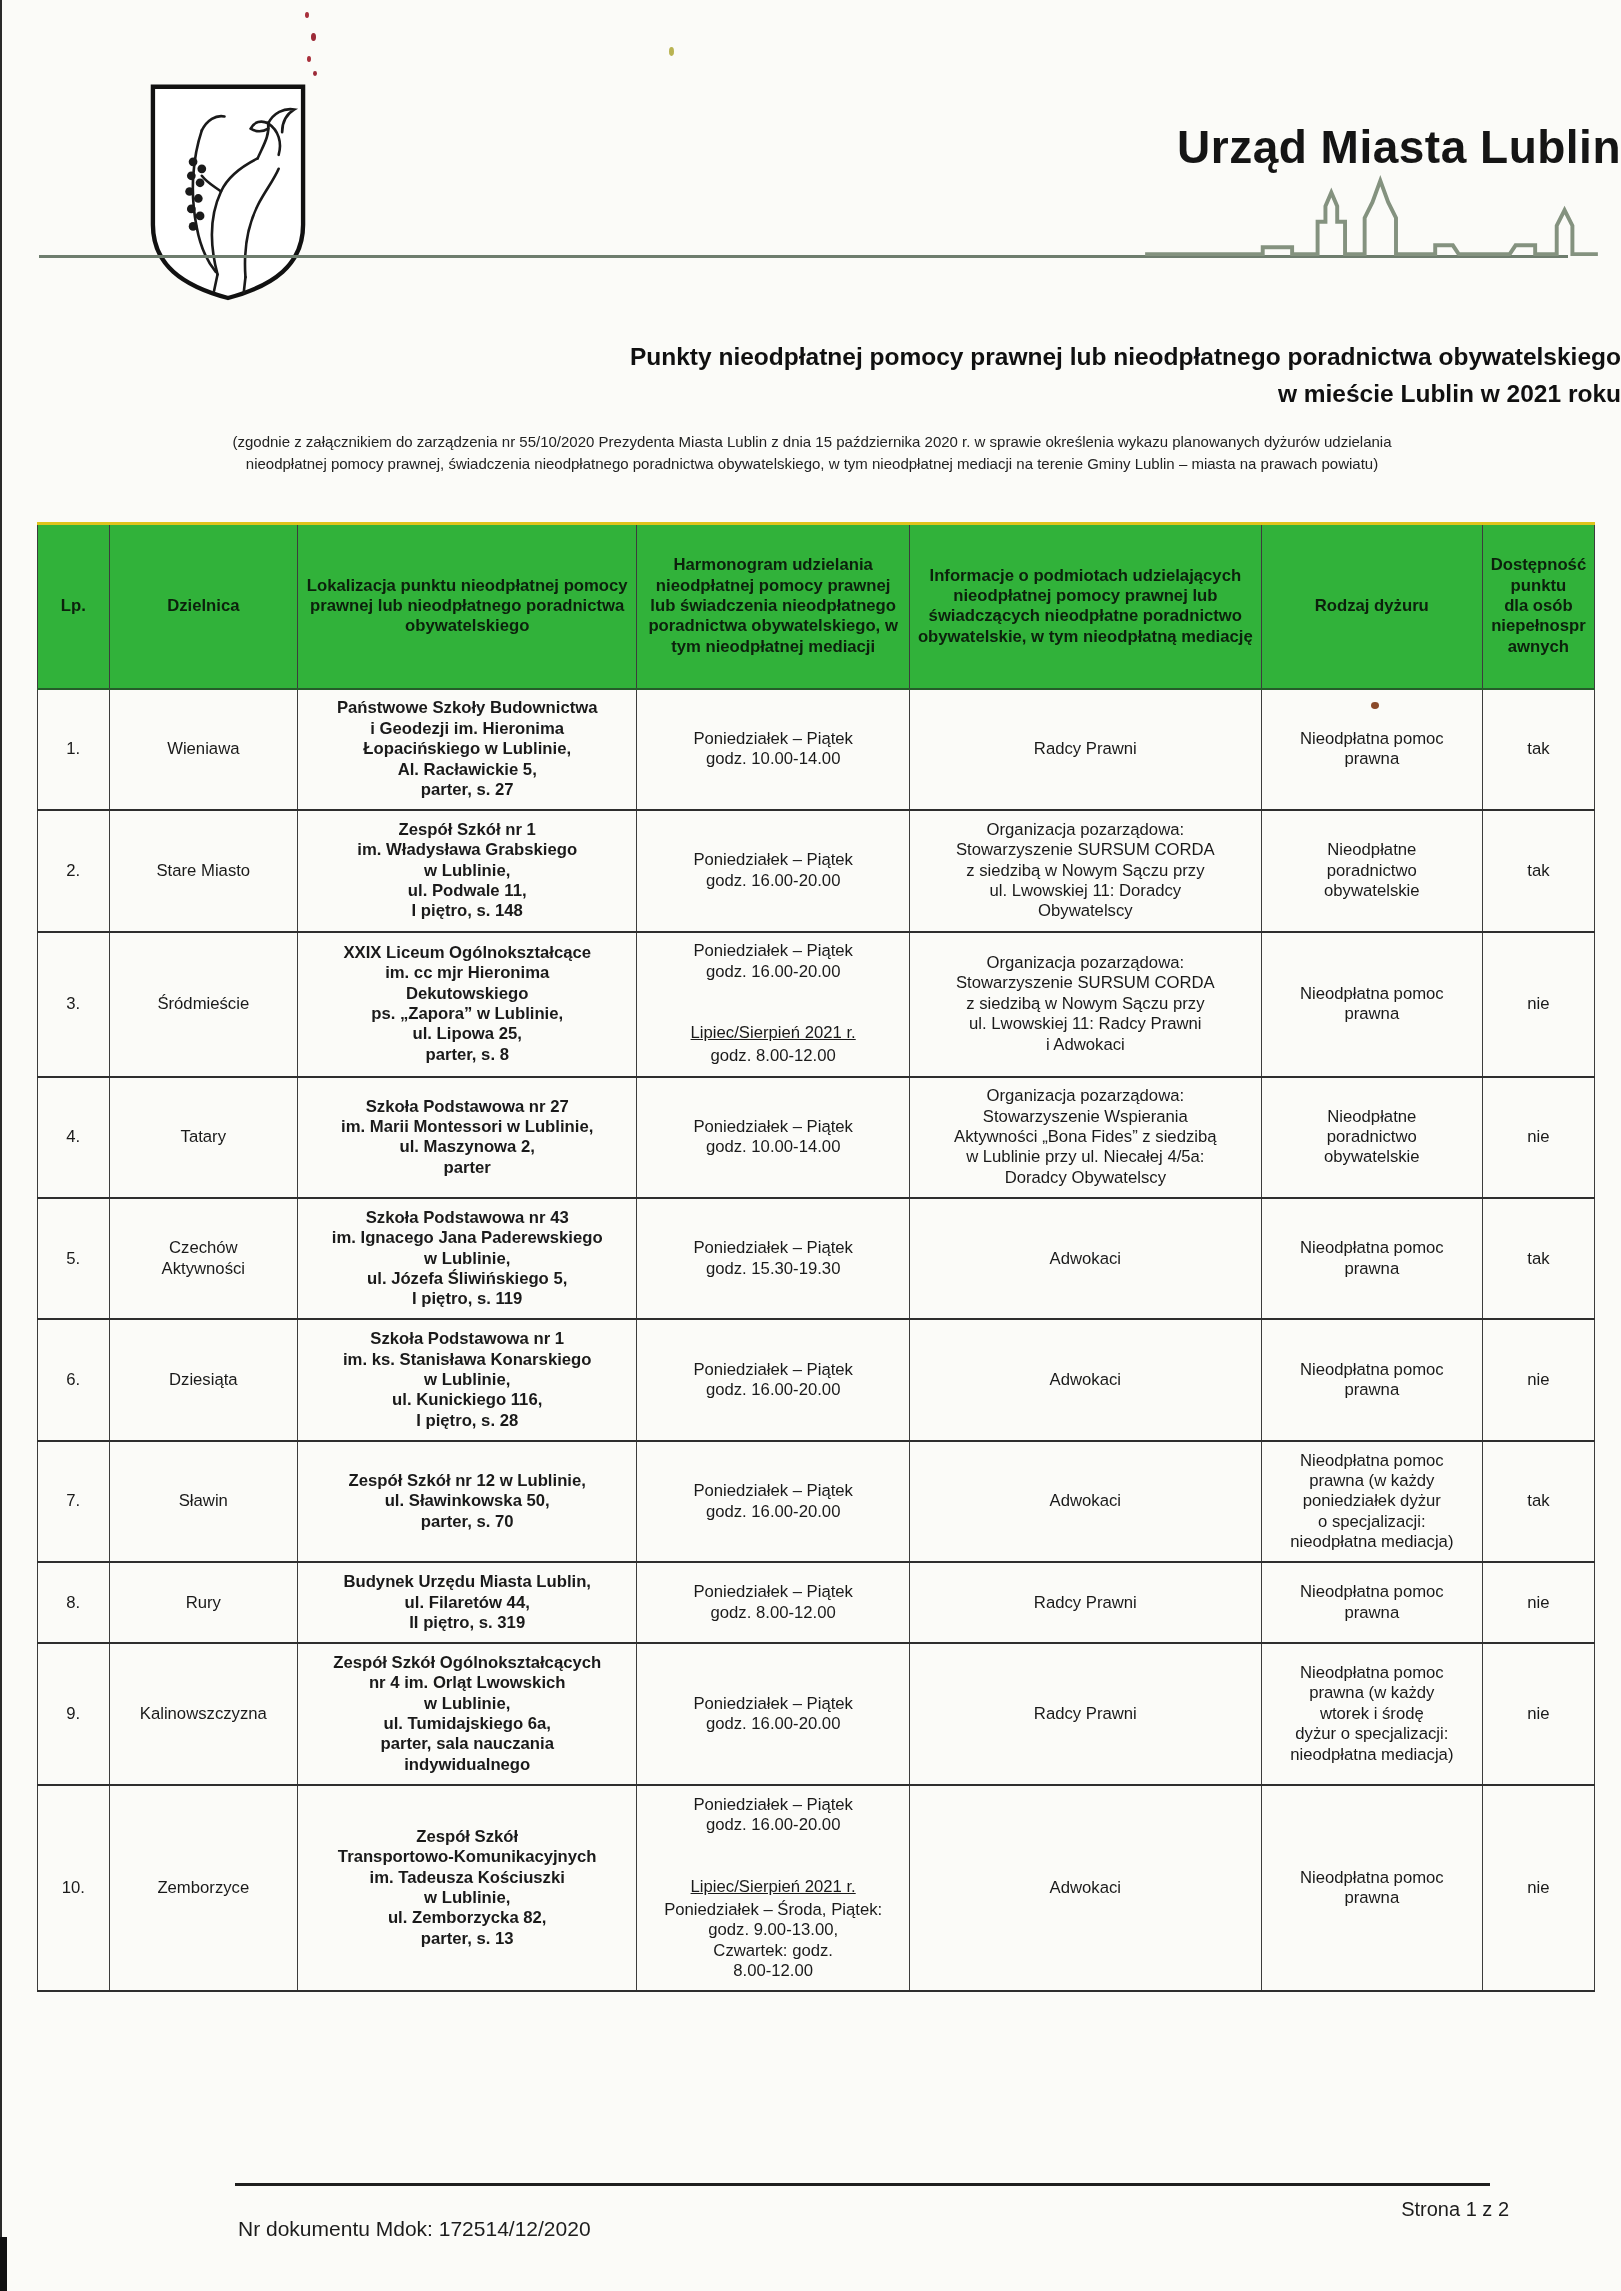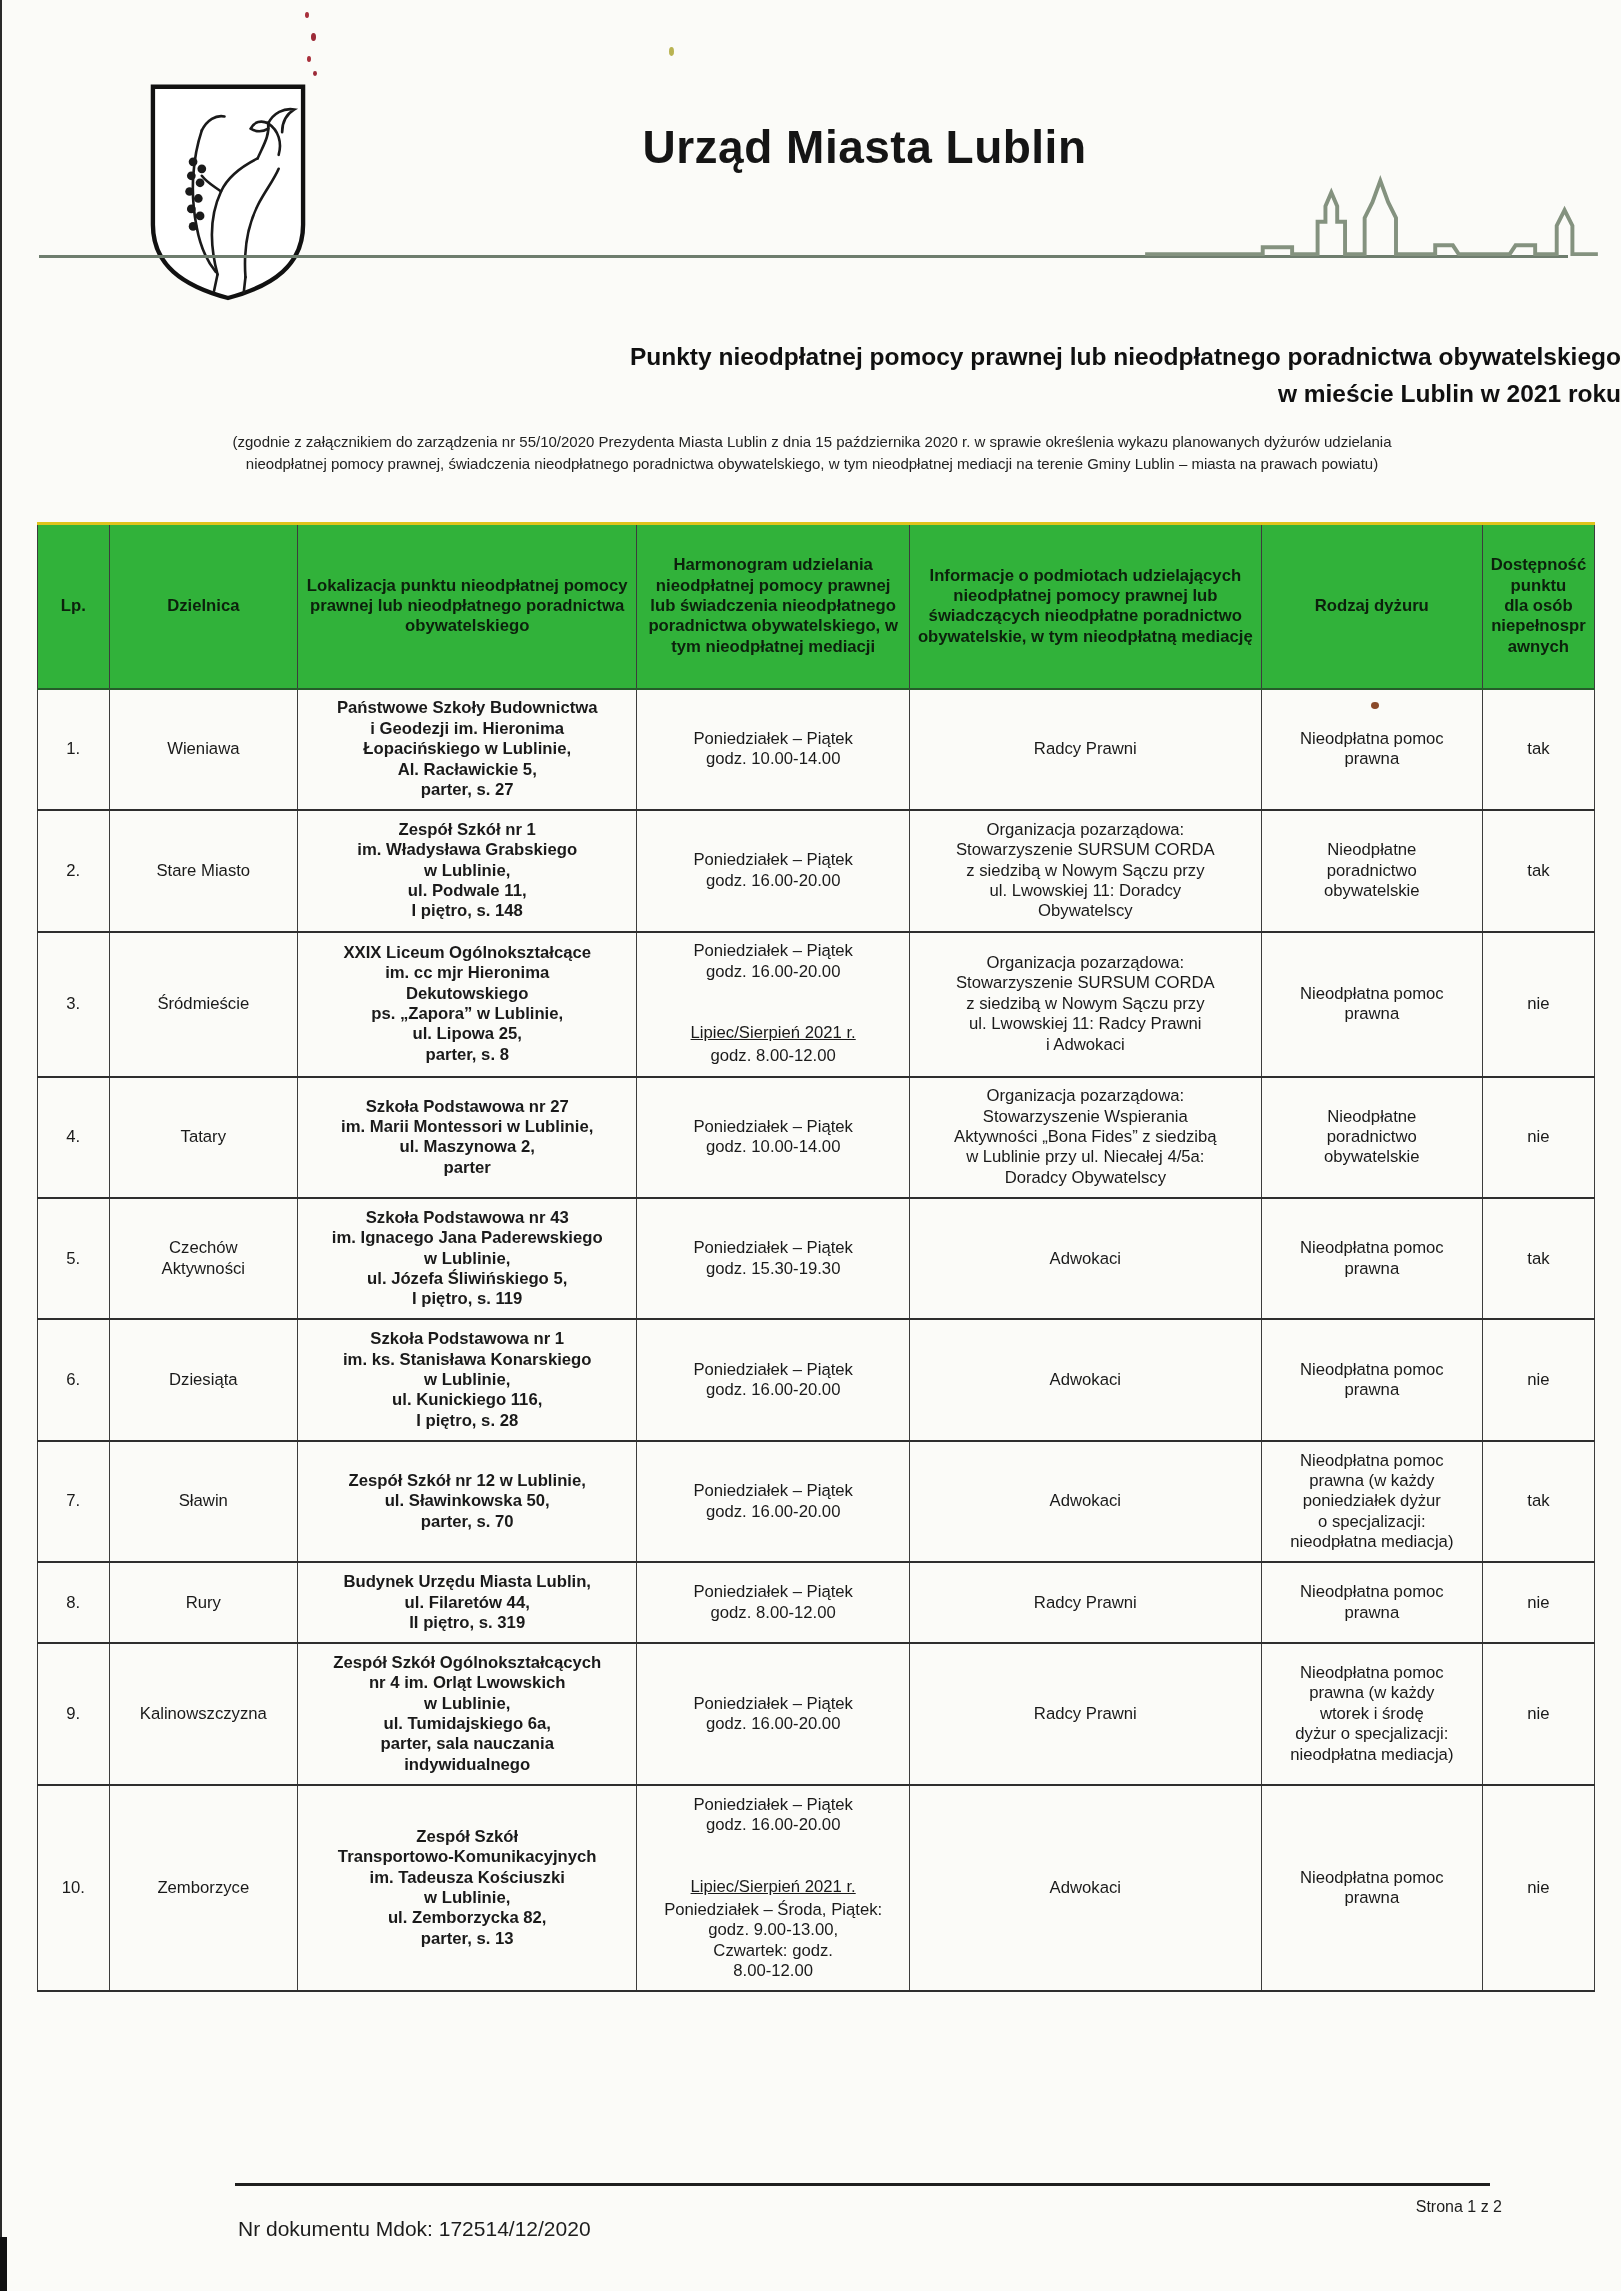--- a/index.html
+++ b/index.html
@@ -13,21 +13,21 @@
   }
   
   .edge-left{position:absolute;left:0;top:0;width:2px;height:2292px;background:#2a2a2a;}
   .corner-block{position:absolute;left:0;top:2237px;width:6.9px;height:55px;background:#111;}
   .speck{position:absolute;border-radius:50%;}
 
   
   .coa{position:absolute;left:135px;top:78px;width:186px;height:227px;}
   .app-title{
     position:absolute;left:0;right:0;top:120px;
-    text-align:center;padding-left:108px;
+    text-align:right;padding-left:108px;
     font-size:46px;font-weight:bold;color:#151515;letter-spacing:0.5px;
   }
   .head-rule{position:absolute;left:39px;top:255px;width:1529px;height:2.9px;background:#6e7d6e;}
   .skyline{position:absolute;left:1145px;top:163px;width:453px;height:98px;}
 
   .doc-title{
     position:absolute;left:0;right:0;top:339px;
     text-align:right;
     font-size:24.5px;font-weight:bold;line-height:1.5;color:#101010;
     white-space:pre-line;
@@ -64,21 +64,21 @@
     font-size:16.7px;
   }
   td.loc{font-weight:bold;}
   .sched-b-title{margin-top:41px;text-decoration:underline;}
   .sched-b{margin-top:2.9px;}
   .sched-b-title:empty,.sched-b:empty{display:none;margin:0;}
 
   
   .footer-rule{position:absolute;left:235px;top:2183px;width:1255px;height:2.9px;background:#1f1f1f;}
   .footer-left{position:absolute;left:238px;top:2198px;font-size:21px;color:#1c1c1c;margin-top:19px;}
-  .footer-right{position:absolute;right:119px;top:2198px;font-size:16px;color:#1c1c1c;}
+  .footer-right{position:absolute;right:112px;top:2198px;font-size:20px;color:#1c1c1c;}
 </style>
 </head>
 <body>
 
 <div class="page">
 
   <div class="edge-left"></div>
   <div class="corner-block"></div>
   <div class="speck" style="left:305px;top:11.8px;width:3.9px;height:5.9px;background:#a8303c;"></div>
   <div class="speck" style="left:311px;top:33px;width:4.9px;height:7.8px;background:#9c2a38;"></div>

